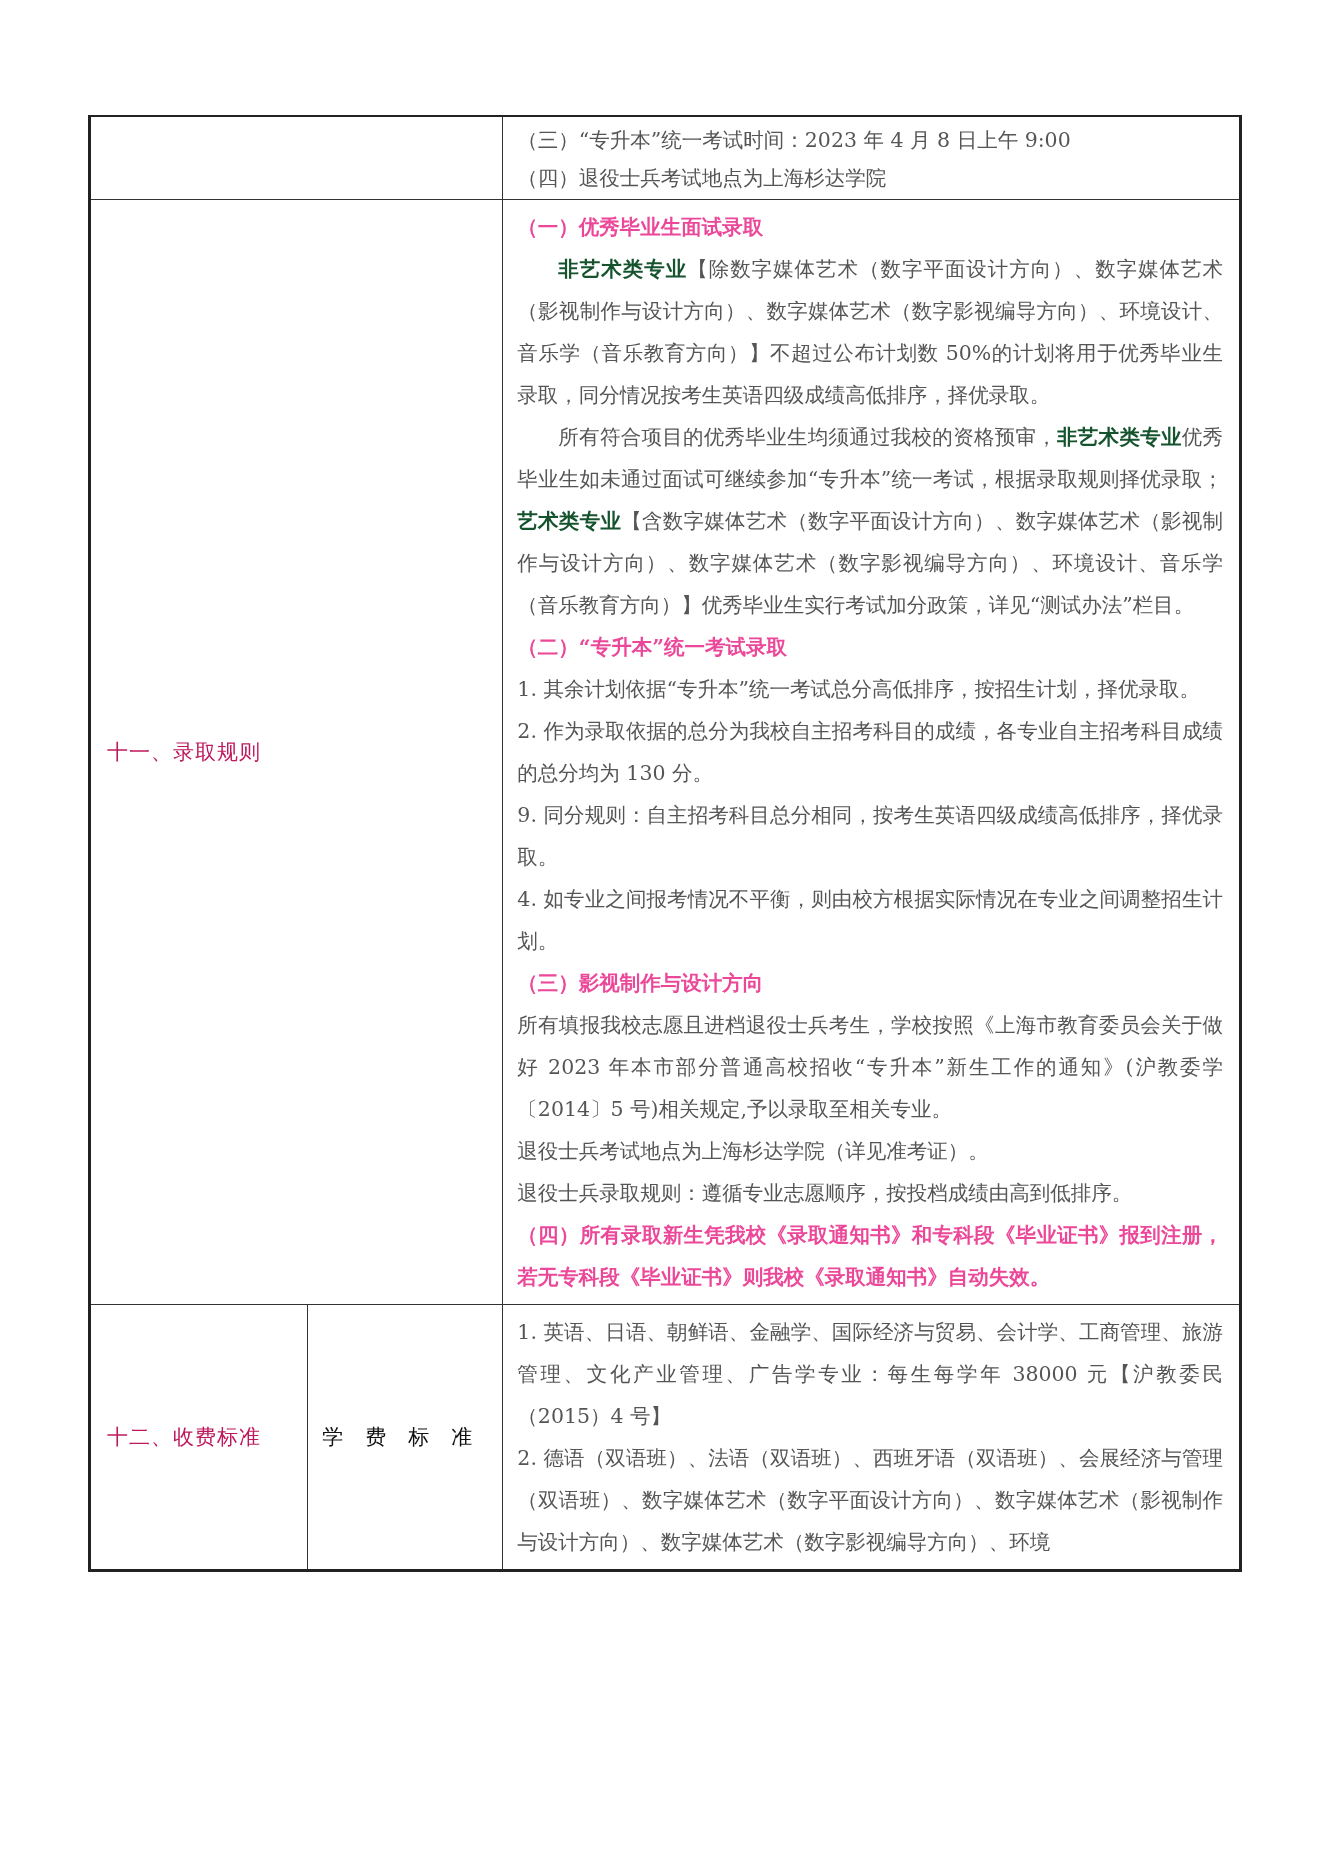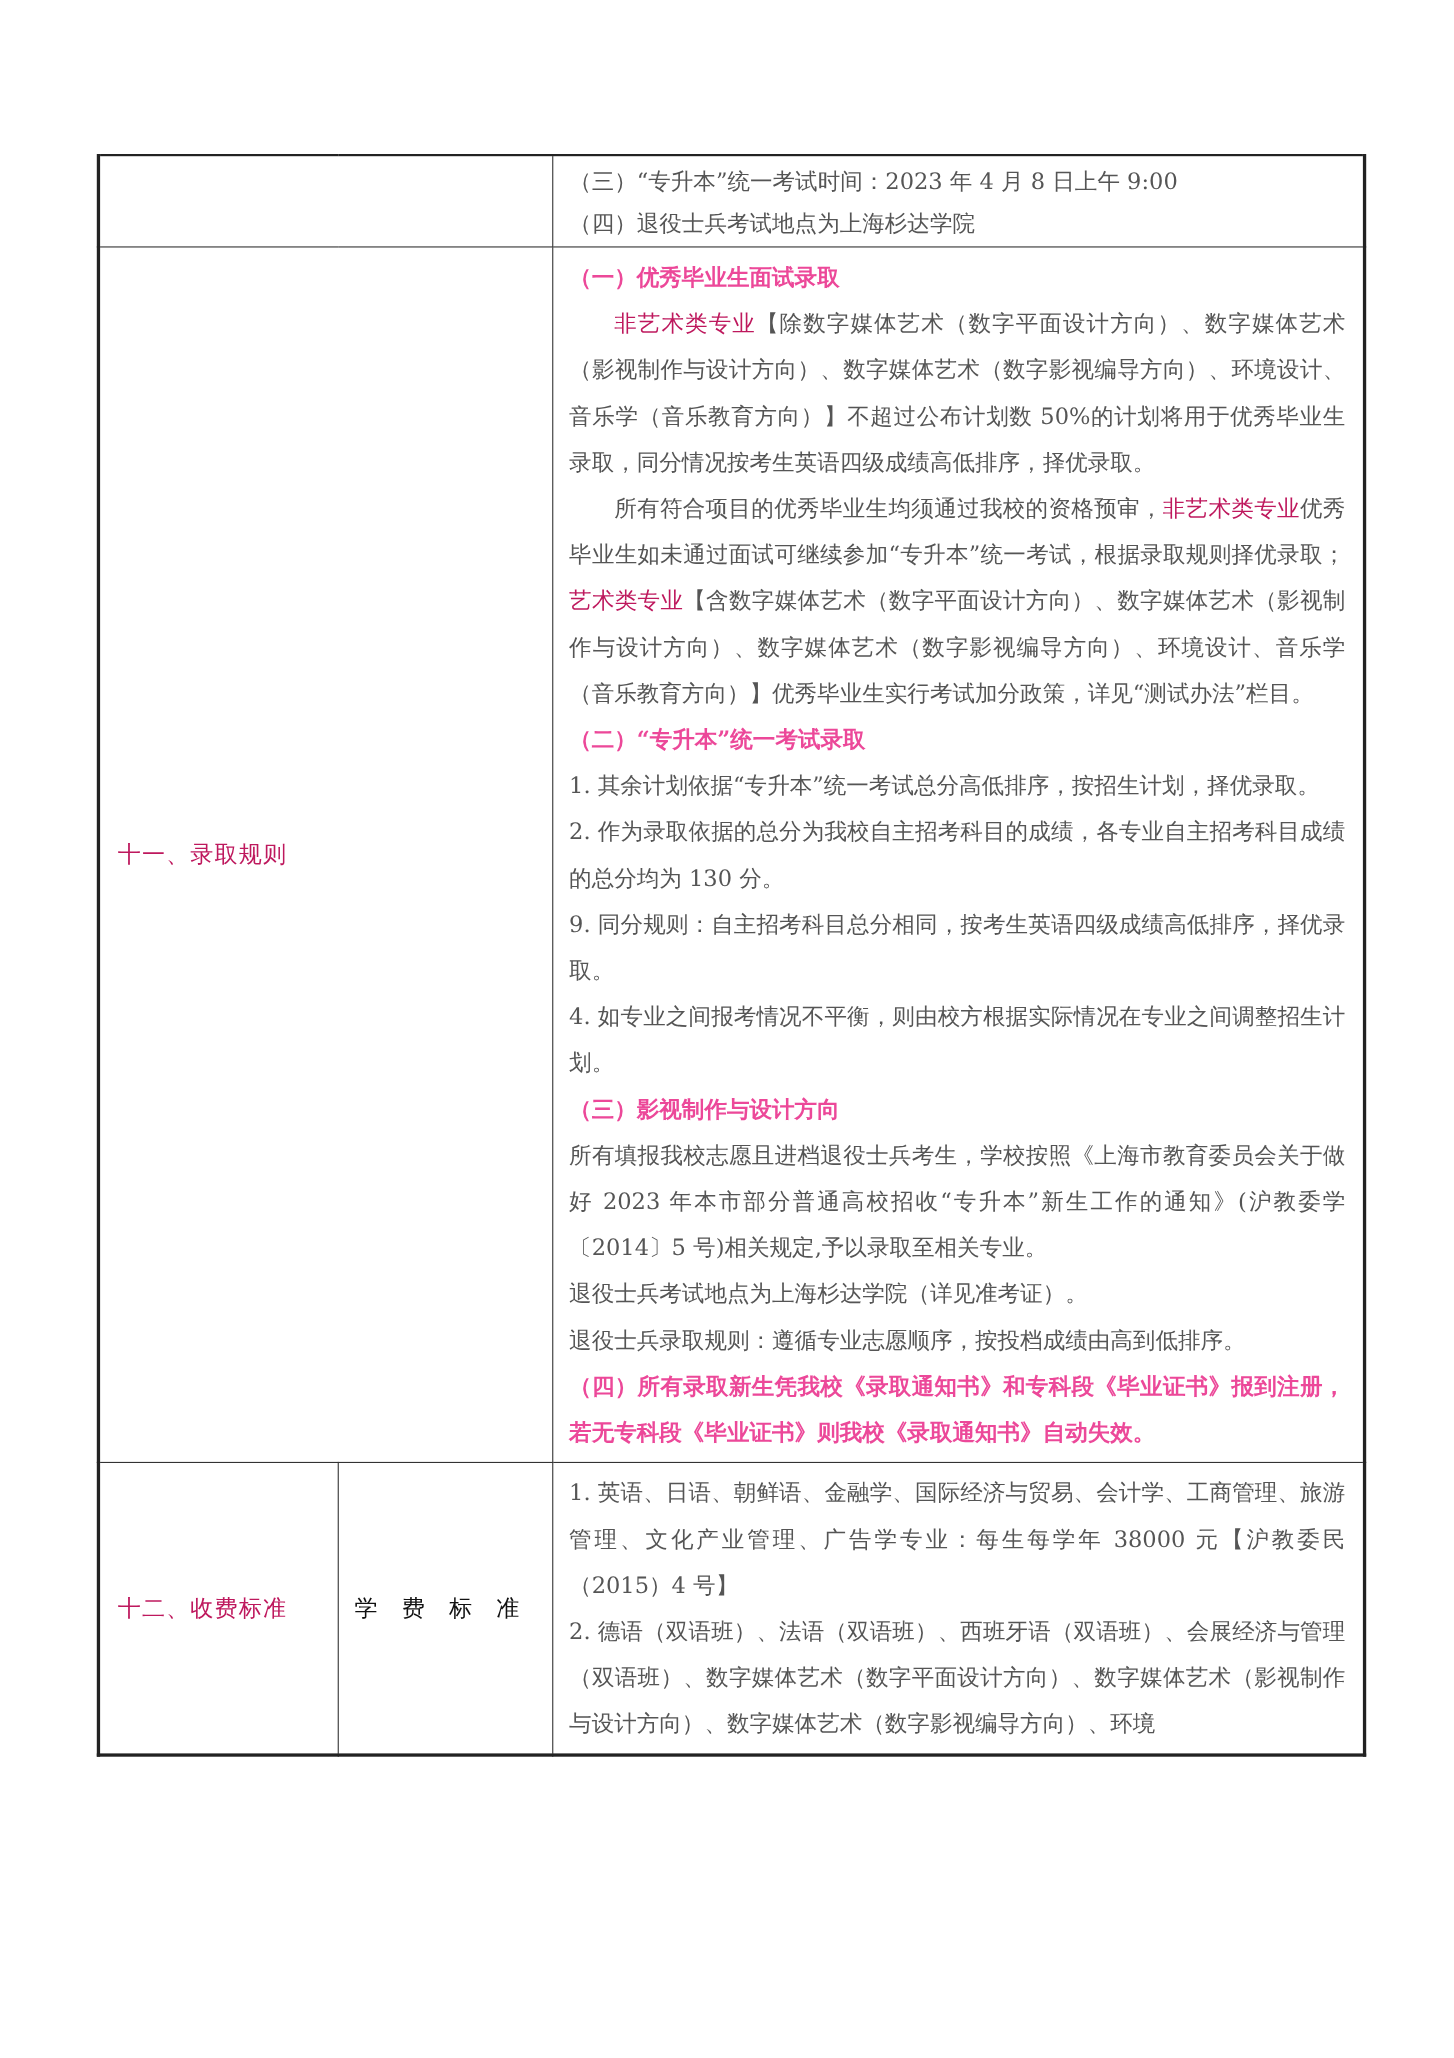--- a/index.html
+++ b/index.html
@@ -1,30 +1,30 @@
 <!DOCTYPE html>
 <html><head>
   <meta charset="utf-8">
   <style>
     html, body { margin: 0; padding: 0; background: #ffffff; }
     body { width: 1322px; height: 1871px; position: relative; overflow: hidden;
            font-family: "DejaVu Serif", "Liberation Serif", serif; color: #555; }
-    .doc-table { position: absolute; left: 88px; top: 140px; width: 1154px;
+    .doc-table { position: absolute; left: 88px; top: 115px; width: 1154px;
                  border-collapse: collapse; table-layout: fixed; }
     .doc-table td { border: 1.5px solid #333; vertical-align: middle; padding: 0; }
     .doc-table { border-left: 3px solid #222; border-right: 3px solid #222; border-bottom: 3px solid #222; border-top: 2px solid #222; }
     .col-a { width: 218px; }
     .col-b { width: 195px; }
     .col-c { width: 737px; }
     .label-cell { color: #be185d; font-size: 21px; padding-left: 16px !important; letter-spacing: 1px; }
     .sub-label { color: #111; font-size: 21px; letter-spacing: 22px; padding-left: 14px !important; }
     .content { padding: 6px 16px 6px 14px !important; font-size: 20.5px; line-height: 42px; text-align: justify; vertical-align: top !important; }
     .content p { margin: 0; }
     .indent { text-indent: 2em; }
-    .bold { font-weight: normal; color: #be185d; }
+    .bold { font-weight: bold; color: #14532d; }
     .heading { font-weight: bold; color: #ec4899; }
     .row-top .content { padding-top: 4px !important; padding-bottom: 2px !important; }
   </style>
 </head>
 <body>
 
 <table class="doc-table">
   <colgroup>
     <col class="col-a">
       <col class="col-b">

